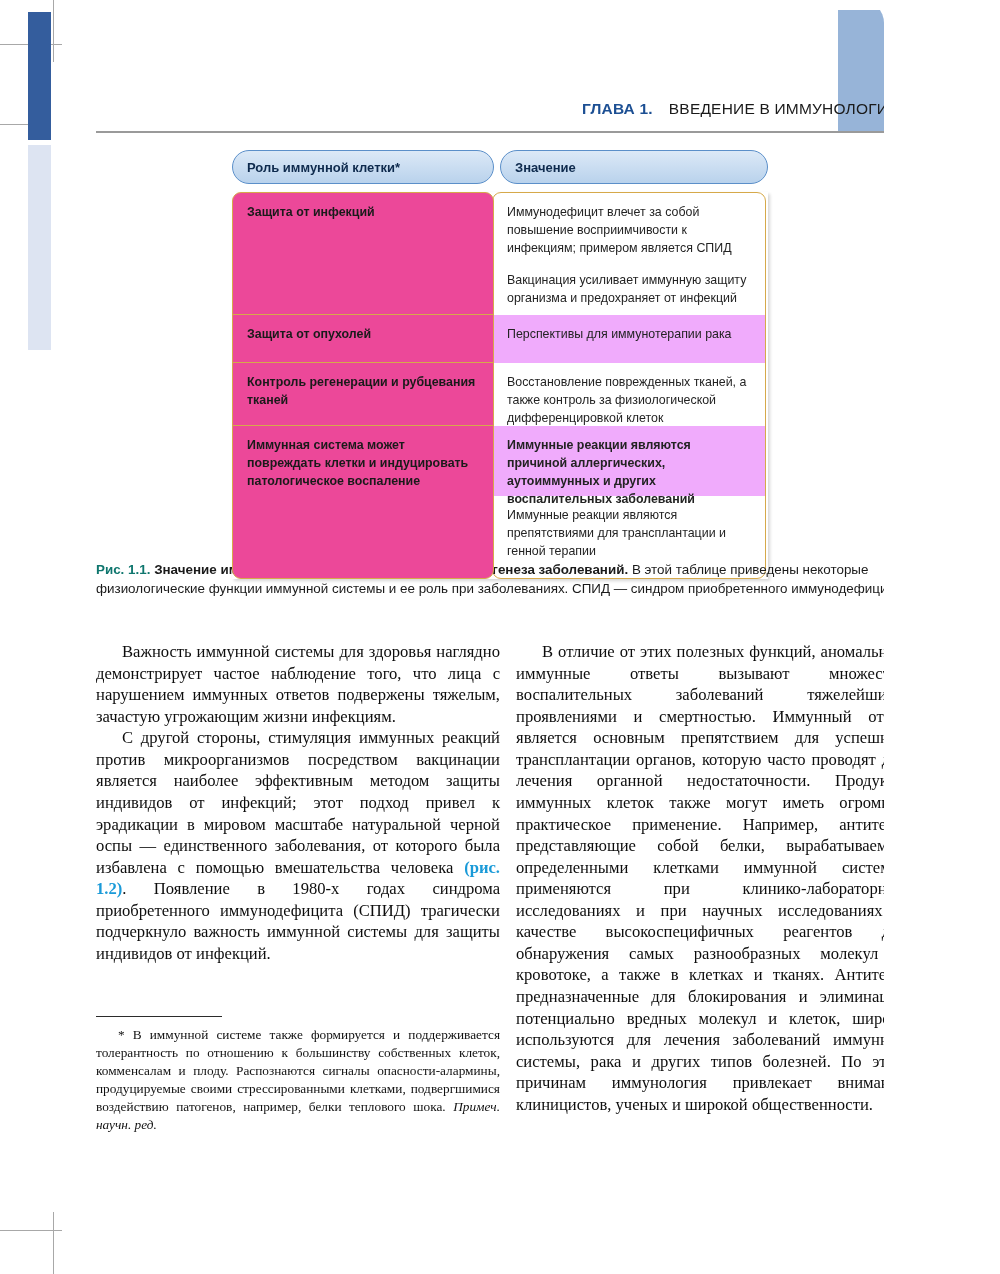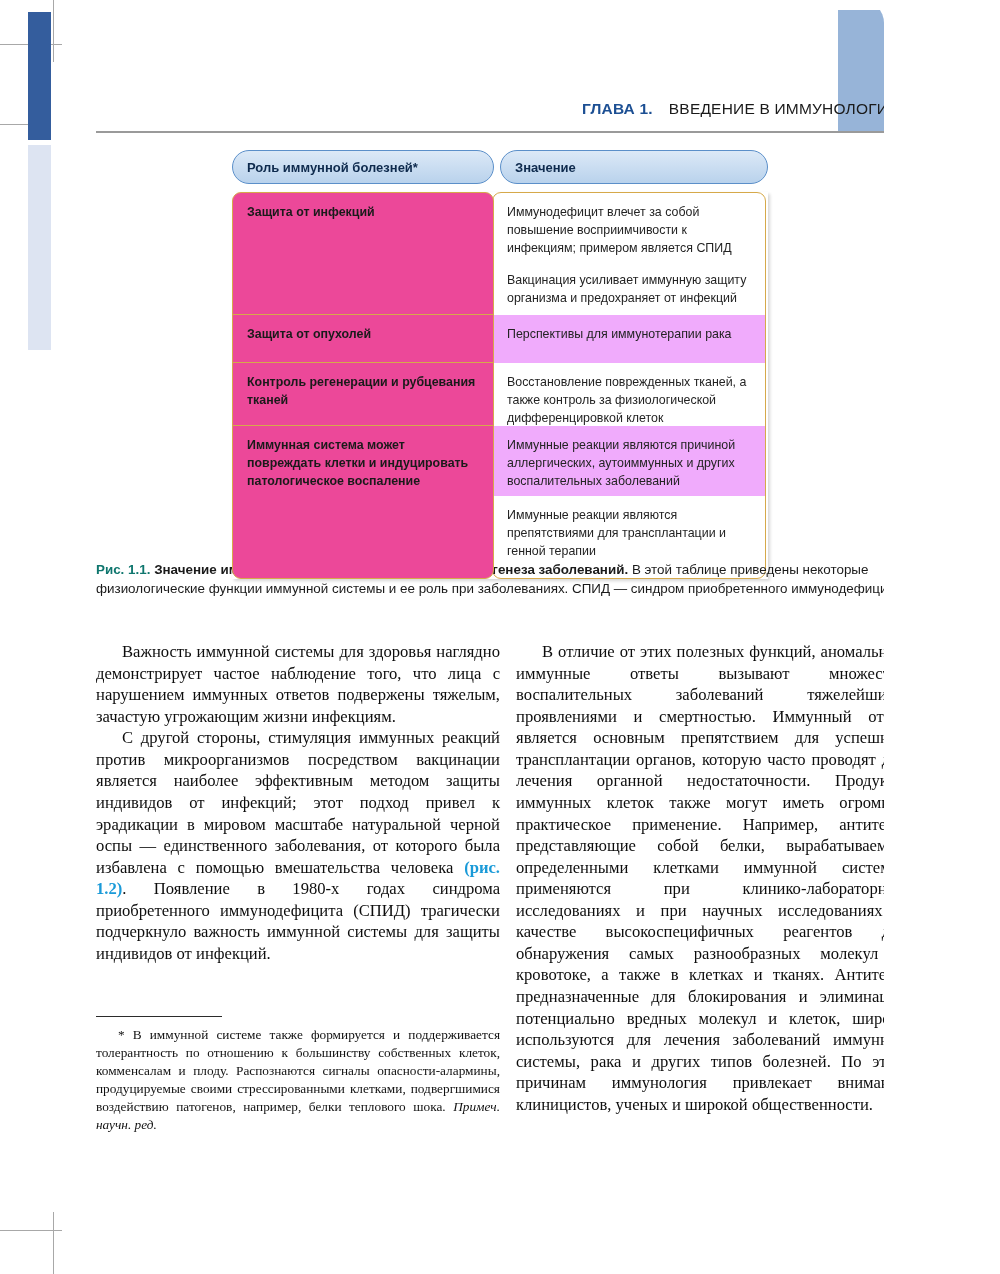--- a/index.html
+++ b/index.html
@@ -165,21 +165,21 @@
     color: #232323;
   }
   .col-right .cell.tint { background: #f0abfc; }
   .cell p { margin: 0; }
   .cell p + p { margin-top: 14px; }
 
   
   .h-r1 { height: 122px; }
   .h-r2 { height: 48px;  }
   .h-r3 { height: 63px;  }
-  .h-r4 { height: 70px;  }
+  .h-r4 { height: 70px; font-weight: bold;  }
   .h-r5 { height: 82px;  }
 
   
   .caption {
     position: absolute;
     left: 96px;
     top: 560px;
     width: 810px;
     font-family: "Liberation Sans", "DejaVu Sans", sans-serif;
     font-size: 13.4px;
@@ -249,21 +249,21 @@
   <div class="header">
     <span class="chapter">ГЛАВА 1.</span>
     <span class="title">ВВЕДЕНИЕ В ИММУНОЛОГИЮ</span>
   </div>
   <div class="page-number">13</div>
   <div class="header-rule"></div>
 
   <div class="figure">
 
     <div class="thead">
-      <div class="cap left">Роль иммунной болезней*</div>
+      <div class="cap left">Роль иммунной клетки*</div>
       <div class="cap right">Значение</div>
     </div>
 
     <div class="tbody">
 
       <div class="col-left">
         <div class="cell h-r1">Защита от инфекций</div>
         <div class="cell h-r2">Защита от опухолей</div>
         <div class="cell h-r3">Контроль регенерации и рубцевания тканей</div>
         <div class="cell h-r4">Иммунная система может повреждать клетки и индуцировать патологическое воспаление</div>

